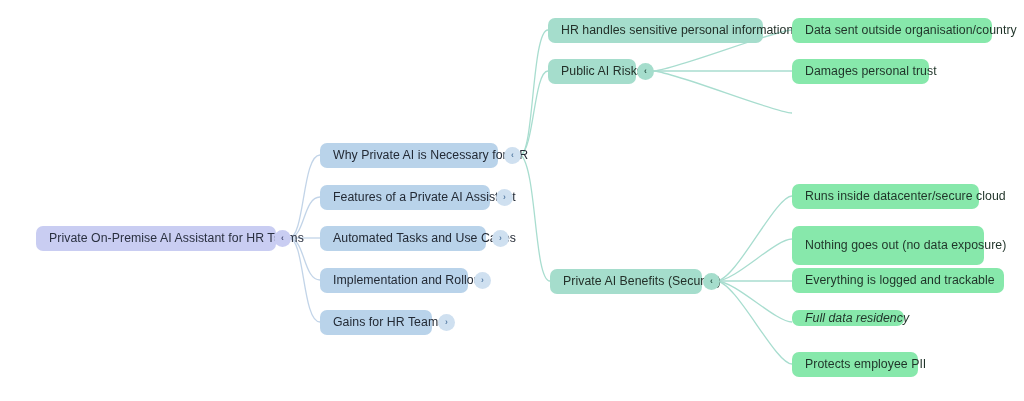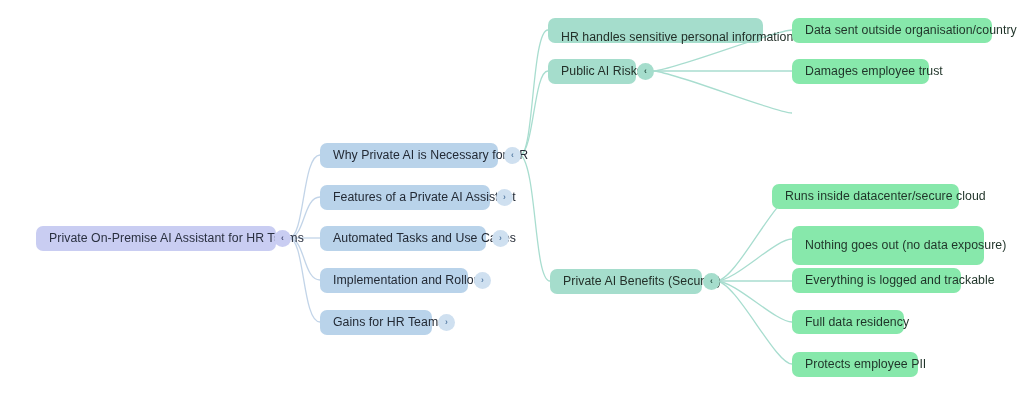--- a/index.html
+++ b/index.html
@@ -135,50 +135,50 @@
   <div class="node branch" style="left:320px; top:268px; width:148px; height:25px;">
     <span>Implementation and Rollout</span>
   </div>
   <div class="toggle t-branch" style="left:474px; top:272px;">›</div>
 
   <div class="node branch" style="left:320px; top:310px; width:112px; height:25px;">
     <span>Gains for HR Teams</span>
   </div>
   <div class="toggle t-branch" style="left:438px; top:314px;">›</div>
 
-  <div class="node mid" style="left:548px; top:18px; width:215px; height:25px;align-items:flex-end;">
+  <div class="node mid" style="left:548px; top:18px; width:215px; height:25px;">
     <span>HR handles sensitive personal information</span>
   </div>
 
   <div class="node mid" style="left:548px; top:59px; width:88px; height:25px;">
     <span>Public AI Risks</span>
   </div>
   <div class="toggle t-mid" style="left:637px; top:63px;">‹</div>
 
   <div class="node mid" style="left:550px; top:269px; width:152px; height:25px;">
     <span>Private AI Benefits (Security)</span>
   </div>
   <div class="toggle t-mid" style="left:703px; top:273px;">‹</div>
 
   <div class="node leaf" style="left:792px; top:18px; width:200px; height:25px;">
     <span>Data sent outside organisation/country</span>
   </div>
   <div class="node leaf" style="left:792px; top:59px; width:137px; height:25px;">
-    <span>Damages employee trust</span>
+    <span>Damages personal trust</span>
   </div>
 
-  <div class="node leaf" style="left:772px; top:184px; width:187px; height:25px;">
+  <div class="node leaf" style="left:792px; top:184px; width:187px; height:25px;">
     <span>Runs inside datacenter/secure cloud</span>
   </div>
   <div class="node leaf" style="left:792px; top:226px; width:192px; height:39px;">
     <span>Nothing goes out (no data exposure)</span>
   </div>
-  <div class="node leaf" style="left:792px; top:268px; width:169px; height:25px;text-align:center;">
+  <div class="node leaf" style="left:792px; top:268px; width:212px; height:25px;text-align:center;">
     <span>Everything is logged and trackable</span>
   </div>
-  <div class="node leaf" style="left:792px; top:310px; width:112px; height:24px;">
+  <div class="node leaf" style="left:792px; top:310px; width:112px; height:16px;font-style:italic;">
     <span>Full data residency</span>
   </div>
   <div class="node leaf" style="left:792px; top:352px; width:126px; height:25px;text-align:right;">
     <span>Protects employee PII</span>
   </div>
 
 </div>
 
 </body></html>

